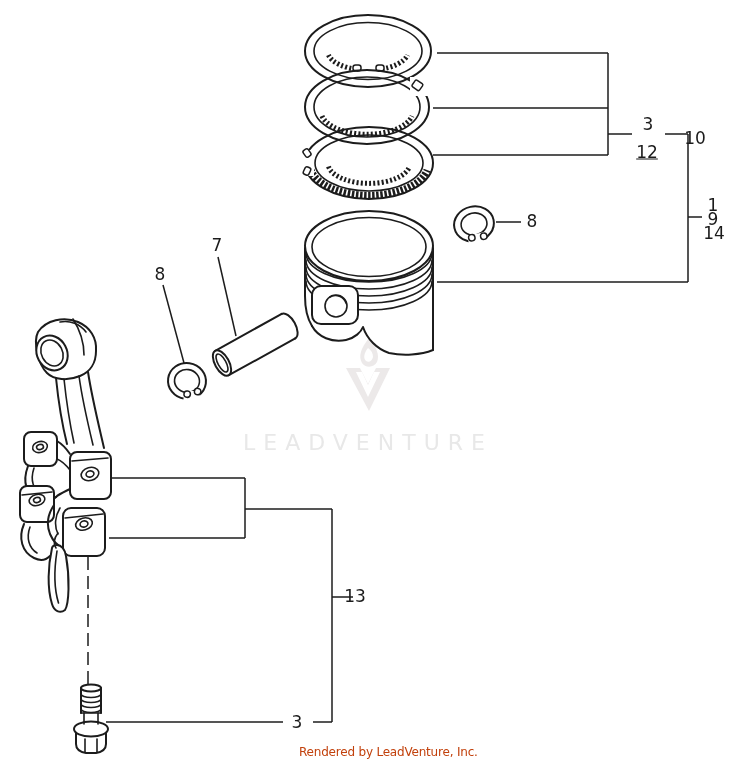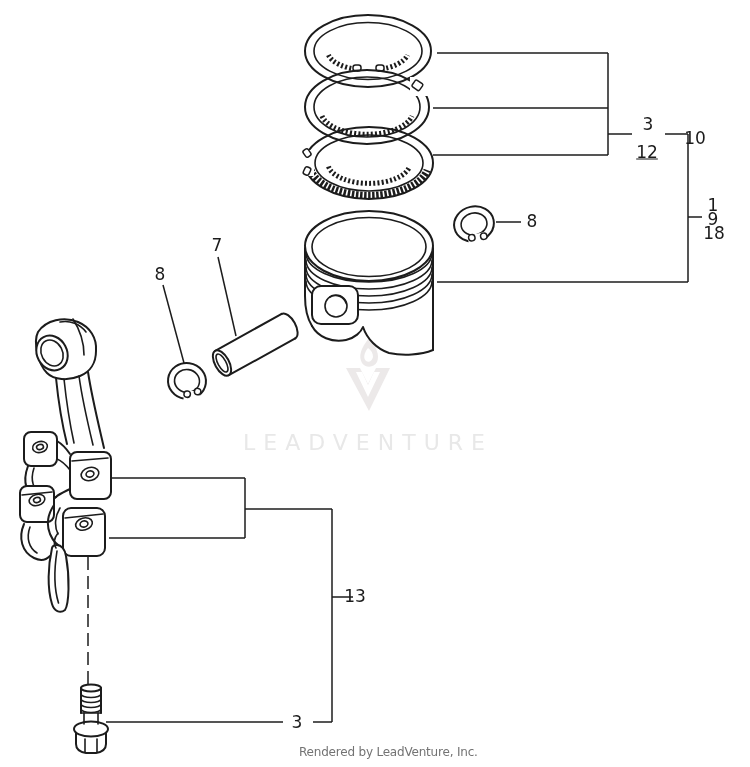--- a/index.html
+++ b/index.html
@@ -25,21 +25,21 @@
   .callout {
     position:absolute; transform:translate(-50%,-50%);
     font-size:17px; color:#1b1b1b; white-space:nowrap; line-height:1;
   }
   .wm-text {
     position:absolute; left:368px; top:442px; transform:translate(-50%,-50%);
     font-size:22px; letter-spacing:8px; color:#e8e8e8; white-space:nowrap;
   }
   .footer {
     position:absolute; left:299px; top:745px;
-    font-size:12px; letter-spacing:-0.2px; color:#737373; white-space:nowrap;
+    font-size:12px; letter-spacing:-0.2px; color:#c2410c; white-space:nowrap;
   }
 </style>
 </head>
 <body>
 
 <div class="canvas">
 
   <svg width="750" height="767" viewBox="0 0 750 767">
 
     <g class="leader">
@@ -198,21 +198,21 @@
       <path class="thin" d="M81 709 A10 3.5 0 0 0 101 709"></path>
       <ellipse class="wfill" cx="91" cy="688" rx="10" ry="3.5"></ellipse>
     </g>
   </svg>
 
   <div class="callout" style="left:648px; top:124px;">3</div>
   <div class="callout" style="left:648px; top:138px;margin-left:47px;">10</div>
   <div class="callout" style="left:647px; top:152px;text-decoration:underline;">12</div>
   <div class="callout" style="left:713px; top:205px;">1</div>
   <div class="callout" style="left:713px; top:219px;">9</div>
-  <div class="callout" style="left:714px; top:233px;">18</div>
+  <div class="callout" style="left:714px; top:233px;">14</div>
   <div class="callout" style="left:532px; top:221px;">8</div>
   <div class="callout" style="left:217px; top:245px;">7</div>
   <div class="callout" style="left:160px; top:274px;">8</div>
   <div class="callout" style="left:355px; top:596px;">13</div>
   <div class="callout" style="left:297px; top:722px;">3</div>
 
   <div class="wm-text">LEADVENTURE</div>
 
   <div class="footer">Rendered by LeadVenture, Inc.</div>
 

